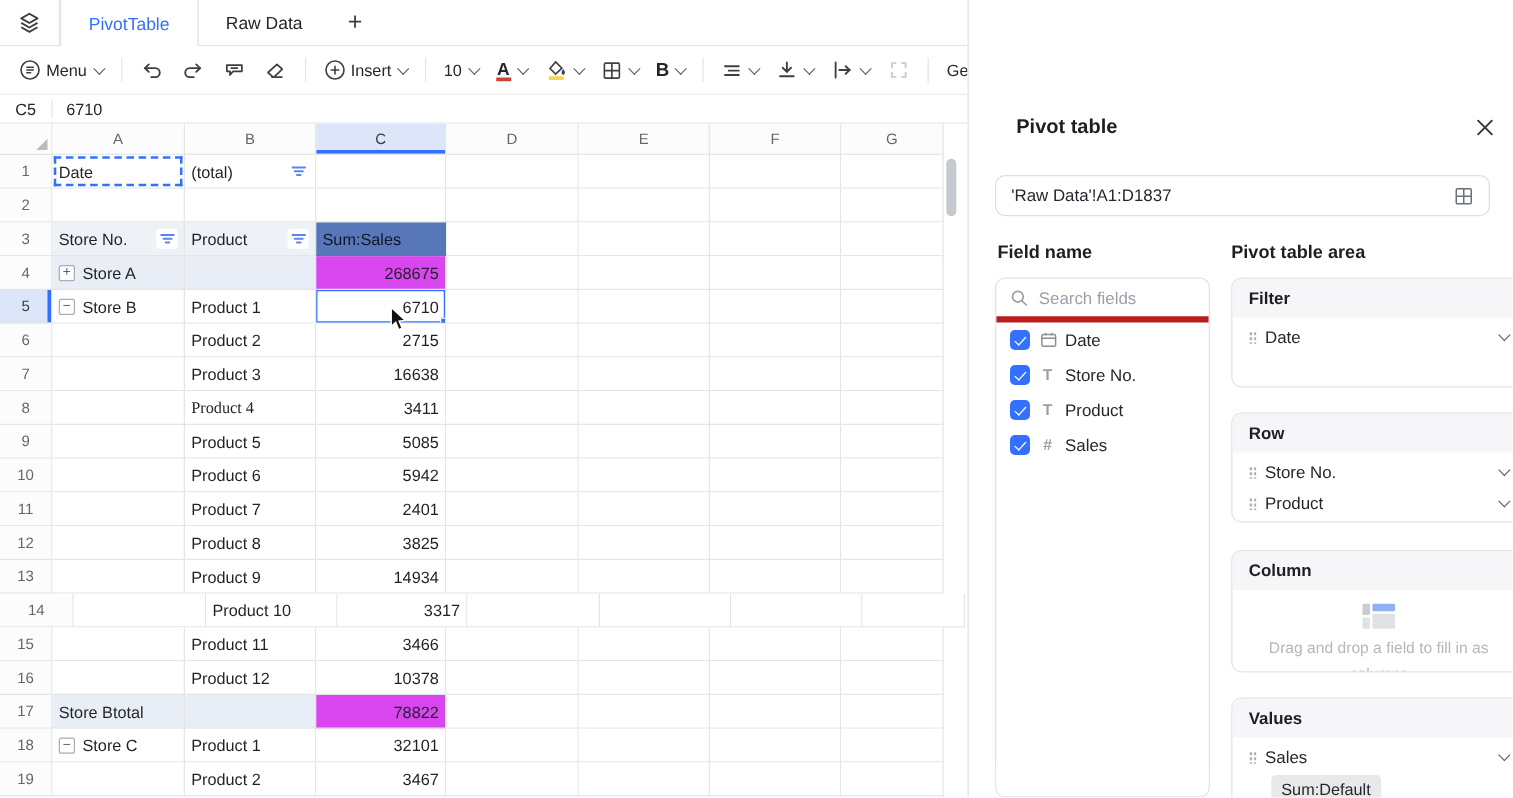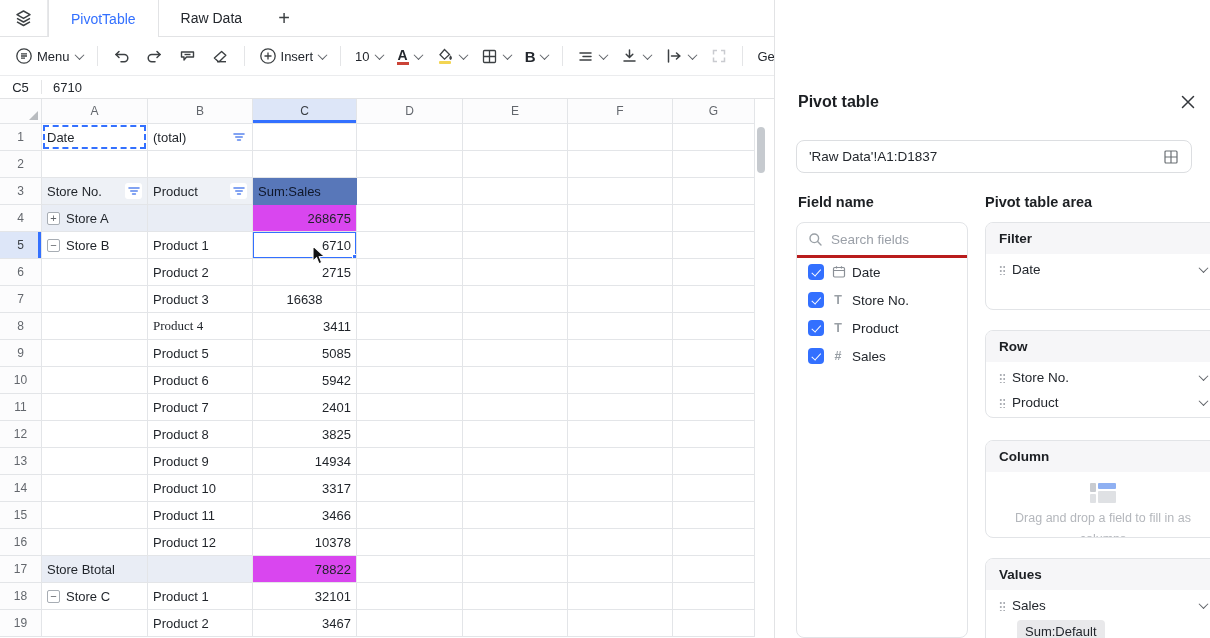--- a/index.html
+++ b/index.html
@@ -59,28 +59,28 @@
   .exp { flex:none; width:13px; height:13px; border:1px solid #a7adb4; border-radius:2px; background:#fff;
     color:#5f6368; font-size:11px; line-height:11px; display:flex; align-items:center; justify-content:center; margin-right:6px; }
   .fchip { margin-left:auto; width:17px; height:16px; border-radius:3px; background:#fff;
     display:flex; align-items:center; justify-content:center; flex:none; }
   .vscroll { position:absolute; left:757px; top:26px; width:8px; height:510px; }
   .vthumb { position:absolute; left:0; top:2px; width:8px; height:46px; border-radius:4px; background:#c6cacf; }
   .cursor { position:absolute; left:312px; top:245px; z-index:9; }
 
   
   .panel { position:absolute; left:774px; top:0; width:436px; height:638px; background:#fff; border-left:1px solid #e2e3e5; }
-  .ptitle { position:absolute; left:23px; top:93px; font-size:16px; font-weight:700; color:#1c1f23; }
+  .ptitle { position:absolute; left:38px; top:93px; font-size:16px; font-weight:700; color:#1c1f23; }
   .pclose { position:absolute; left:405px; top:94px; }
   .rangebox { position:absolute; left:21px; top:140px; width:396px; height:33px; border:1px solid #dcdee1;
     border-radius:8px; display:flex; align-items:center; padding:0 12px; font-size:13.5px; color:#23272d; }
   .rangebox .gicon { margin-left:auto; }
   .plabel { position:absolute; font-size:14.5px; font-weight:700; color:#1c1f23; }
   .fieldbox { position:absolute; left:21px; top:222px; width:172px; height:416px; border:1px solid #e2e4e7; border-radius:8px; overflow:hidden; }
-  .srow { height:35px; border-bottom:3px solid #b91c1c; display:flex; align-items:center; gap:8px; padding:0 11px; }
+  .srow { height:35px; border-bottom:5px solid #b91c1c; display:flex; align-items:center; gap:8px; padding:0 11px; }
   .sph { font-size:13.5px; color:#9ba0a8; }
   .fitem { height:28px; display:flex; align-items:center; gap:8px; padding:0 11px; font-size:13.5px; color:#23272d; }
   .cb { position:relative; width:16px; height:16px; border-radius:4px; background:var(--accent); flex:none; }
   .cb::after { content:""; position:absolute; left:5.5px; top:2.5px; width:3.5px; height:7.5px;
     border:solid #fff; border-width:0 1.8px 1.8px 0; transform:rotate(42deg); }
   .ftype { width:12px; color:#9aa0a6; font-size:12.5px; font-weight:600; text-align:center; flex:none; }
   .abox { position:absolute; left:210px; width:236px; border:1px solid #e2e4e7; border-radius:8px; overflow:hidden; background:#fff; }
   .ahead { height:31px; background:#f6f6f8; display:flex; align-items:center; padding:0 13px; font-size:13.5px; font-weight:700; color:#1c1f23; }
   .abody { padding:3px 0; }
   .aitem { height:25px; display:flex; align-items:center; padding:0 13px; font-size:13.5px; color:#23272d; gap:7px; }
@@ -439,21 +439,21 @@
           <div class="gc" style="width: 105px;"></div>
           <div class="gc" style="width: 105px;"></div>
           <div class="gc" style="width: 82px;"></div>
         </div>
         <div class="grow">
           <div class="gc rh" style="width: 42px;">7</div>
           <div class="gc" style="width: 106px;"></div>
           <div class="gc" style="width: 105px;">
             <span>Product 3</span>
           </div>
-          <div class="gc num" style="width: 104px; justify-content: center;">
+          <div class="gc num" style="width: 104px;">
             <span>16638</span>
           </div>
           <div class="gc" style="width: 106px;"></div>
           <div class="gc" style="width: 105px;"></div>
           <div class="gc" style="width: 105px;"></div>
           <div class="gc" style="width: 82px;"></div>
         </div>
         <div class="grow">
           <div class="gc rh" style="width: 42px;">8</div>
           <div class="gc" style="width: 106px;"></div>
@@ -532,21 +532,21 @@
           </div>
           <div class="gc num" style="width: 104px;">
             <span>14934</span>
           </div>
           <div class="gc" style="width: 106px;"></div>
           <div class="gc" style="width: 105px;"></div>
           <div class="gc" style="width: 105px;"></div>
           <div class="gc" style="width: 82px;"></div>
         </div>
         <div class="grow">
-          <div class="gc rh" style="width: 42px;">14</div>
+          <div class="gc rh" style="width: 59px;">14</div>
           <div class="gc" style="width: 106px;"></div>
           <div class="gc" style="width: 105px;">
             <span>Product 10</span>
           </div>
           <div class="gc num" style="width: 104px;">
             <span>3317</span>
           </div>
           <div class="gc" style="width: 106px;"></div>
           <div class="gc" style="width: 105px;"></div>
           <div class="gc" style="width: 105px;"></div>

